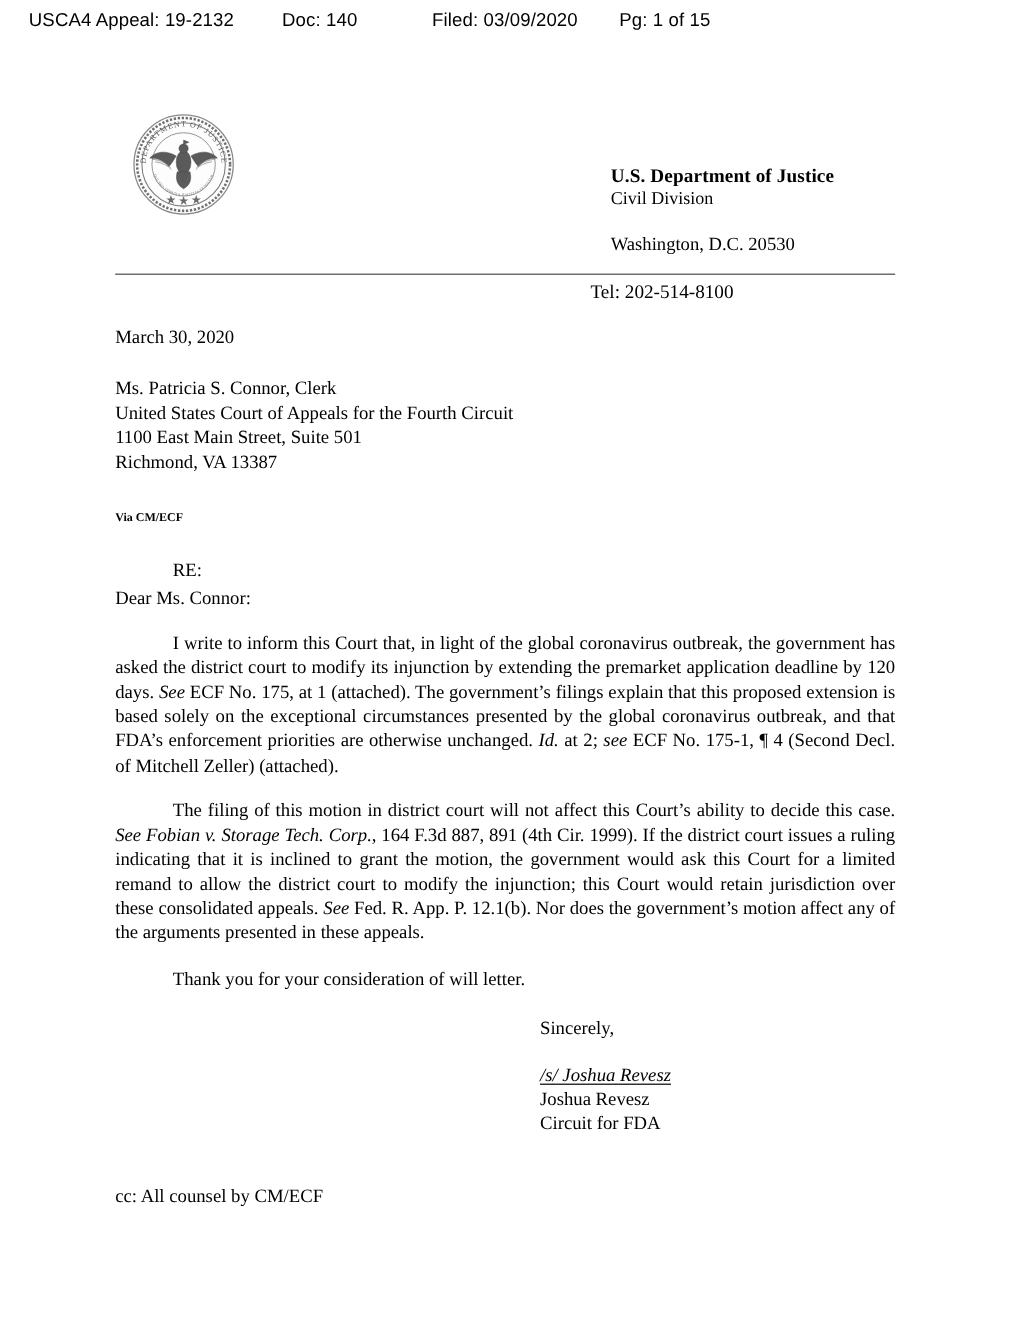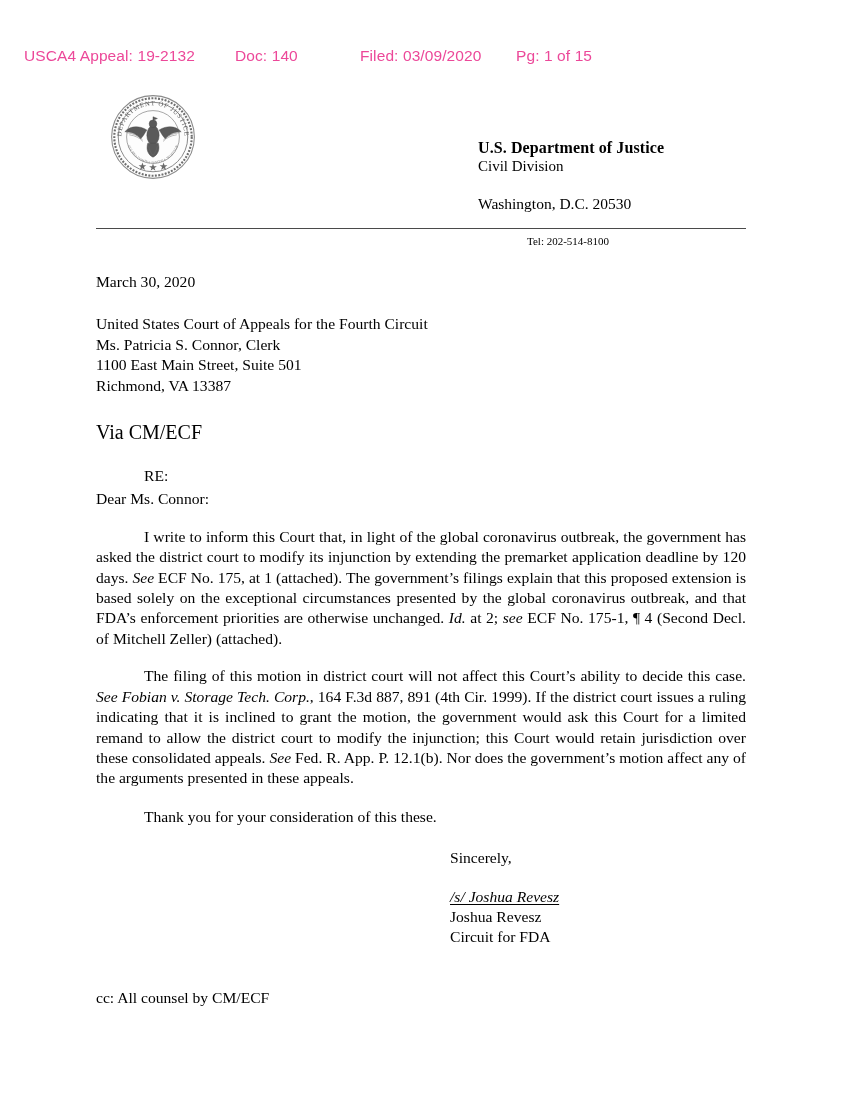--- a/index.html
+++ b/index.html
@@ -20,43 +20,42 @@
   
   .ecf-stamp {
     position: absolute;
     left: 0;
     top: 9px;
     width: 850px;
     height: 24px;
     font-family: "Liberation Sans", "DejaVu Sans", sans-serif;
     font-size: 15.5px;
     letter-spacing: 0.1px;
-    color: #ec4899;
+    color: #000000;
     white-space: nowrap;
-    margin-top: 38px;
   }
   .ecf-stamp span { position: absolute; top: 0; }
   .ecf-appeal { left: 24px; }
   .ecf-doc    { left: 235px; }
   .ecf-filed  { left: 360px; }
   .ecf-page   { left: 516px; }
 
   
   .seal {
     position: absolute;
     left: 109px;
     top: 93px;
     width: 88px;
     height: 88px;
   }
   .seal svg { display: block; width: 88px; height: 88px; }
 
   .letterhead {
     position: absolute;
-    left: 478px;
+    left: 509px;
     top: 138px;
     width: 300px;
     font-size: 15.5px;
     line-height: 19px;
   }
   .lh-agency {
     font-weight: bold;
     font-size: 16px;
     letter-spacing: 0.1px;
   }
@@ -70,23 +69,23 @@
     position: absolute;
     left: 96px;
     top: 228px;
     width: 650px;
     height: 0;
     border-top: 1px solid #4a4a4a;
   }
 
   .lh-tel {
     position: absolute;
-    left: 527px;
+    left: 492px;
     top: 235px;
-    font-size: 11px;
+    font-size: 16px;
     text-align: center;
   }
 
   
   .body-col {
     position: absolute;
     left: 96px;
     top: 272px;
     width: 650px;
     font-size: 15.6px;
@@ -97,22 +96,22 @@
 
   .addressee {
     margin: 0;
     padding-top: 22px;
     line-height: 20.4px;
   }
 
   .via {
     margin: 0;
     padding-top: 26px;
-    font-weight: normal;
-    font-size: 20px;
+    font-weight: bold;
+    font-size: 10px;
   }
 
   .re-block {
     margin: 0;
     padding-top: 24px;
     padding-left: 48px;
     position: relative;
     text-decoration: underline;
   }
   .re-label {
@@ -229,39 +228,39 @@
 
   <div class="rule"></div>
 
   <div class="lh-tel">Tel: 202-514-8100</div>
 
   <div class="body-col">
 
     <p class="date-line">March 30, 2020</p>
 
     <div class="addressee">
+      <div>Ms. Patricia S. Connor, Clerk</div>
       <div>United States Court of Appeals for the Fourth Circuit</div>
-      <div>Ms. Patricia S. Connor, Clerk</div>
       <div>1100 East Main Street, Suite 501</div>
       <div>Richmond, VA 13387</div>
     </div>
 
     <p class="via">Via CM/ECF</p>
 
     <div class="re-block">
       <span class="re-label">RE:</span>
     </div>
 
     <p class="salutation">Dear Ms. Connor:</p>
 
     <p class="para"><span>I write to inform this Court that, in light of the global coronavirus outbreak, the government has asked the district court to modify its injunction by extending the premarket application deadline by 120 days.  </span><i class="ital">See</i><span> ECF No. 175, at 1 (attached).  The government’s filings explain that this proposed extension is based solely on the exceptional circumstances presented by the global coronavirus outbreak, and that FDA’s enforcement priorities are otherwise unchanged.  </span><i class="ital">Id.</i><span> at 2; </span><i class="ital">see</i><span> ECF No. 175-1, ¶ 4 (Second Decl. of Mitchell Zeller) (attached).</span></p>
 
     <p class="para"><span>The filing of this motion in district court will not affect this Court’s ability to decide this case.  </span><i class="ital">See Fobian v. Storage Tech. Corp.</i><span>, 164 F.3d 887, 891 (4th Cir. 1999).  If the district court issues a ruling indicating that it is inclined to grant the motion, the government would ask this Court for a limited remand to allow the district court to modify the injunction; this Court would retain jurisdiction over these consolidated appeals.  </span><i class="ital">See</i><span> Fed. R. App. P. 12.1(b).  Nor does the government’s motion affect any of the arguments presented in these appeals.</span></p>
 
-    <p class="thanks">Thank you for your consideration of this these.</p>
+    <p class="thanks">Thank you for your consideration of will letter.</p>
 
     <div class="sig-block">
       <div>Sincerely,</div>
       <div class="sig-name-line"><span class="sig-slash">/s/ Joshua Revesz</span></div>
       <div>Joshua Revesz</div>
       <div>Circuit for FDA</div>
     </div>
 
     <p class="cc-line">cc: All counsel by CM/ECF</p>
 

